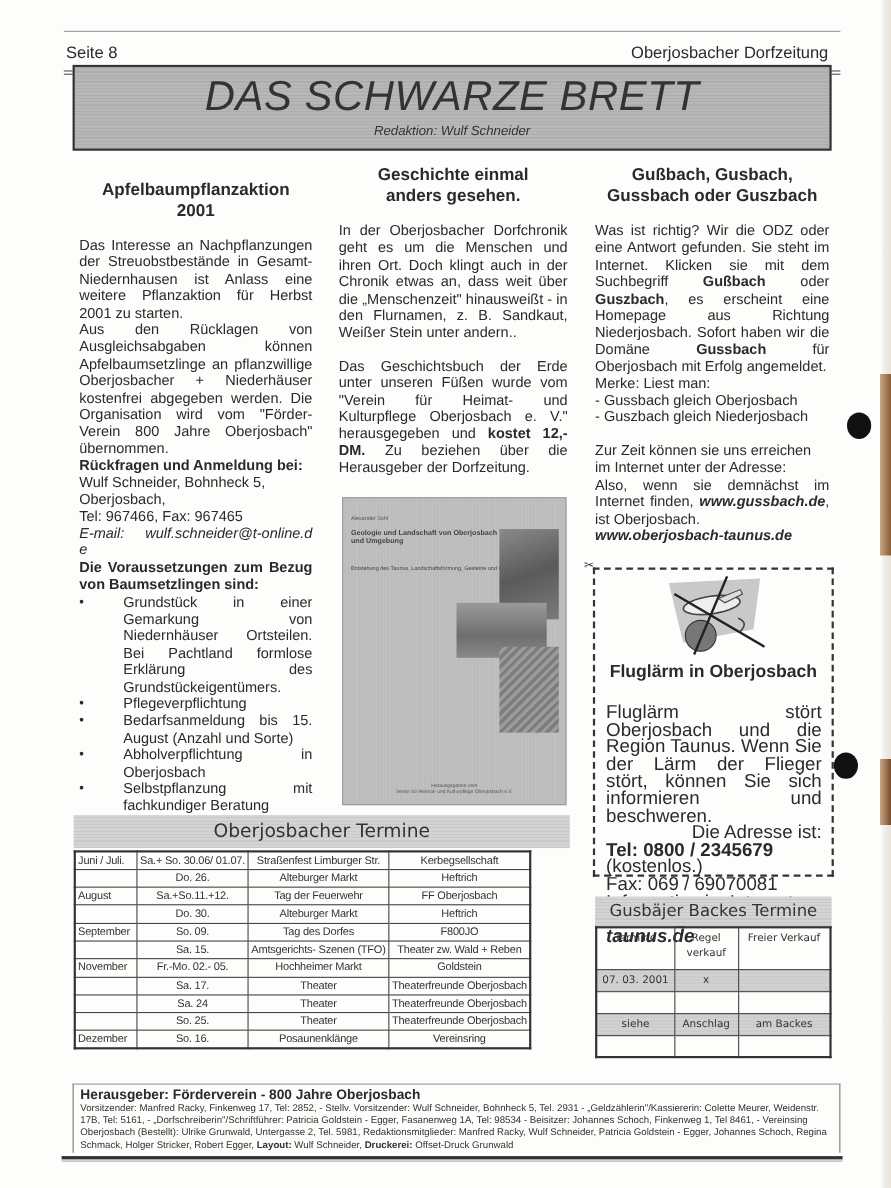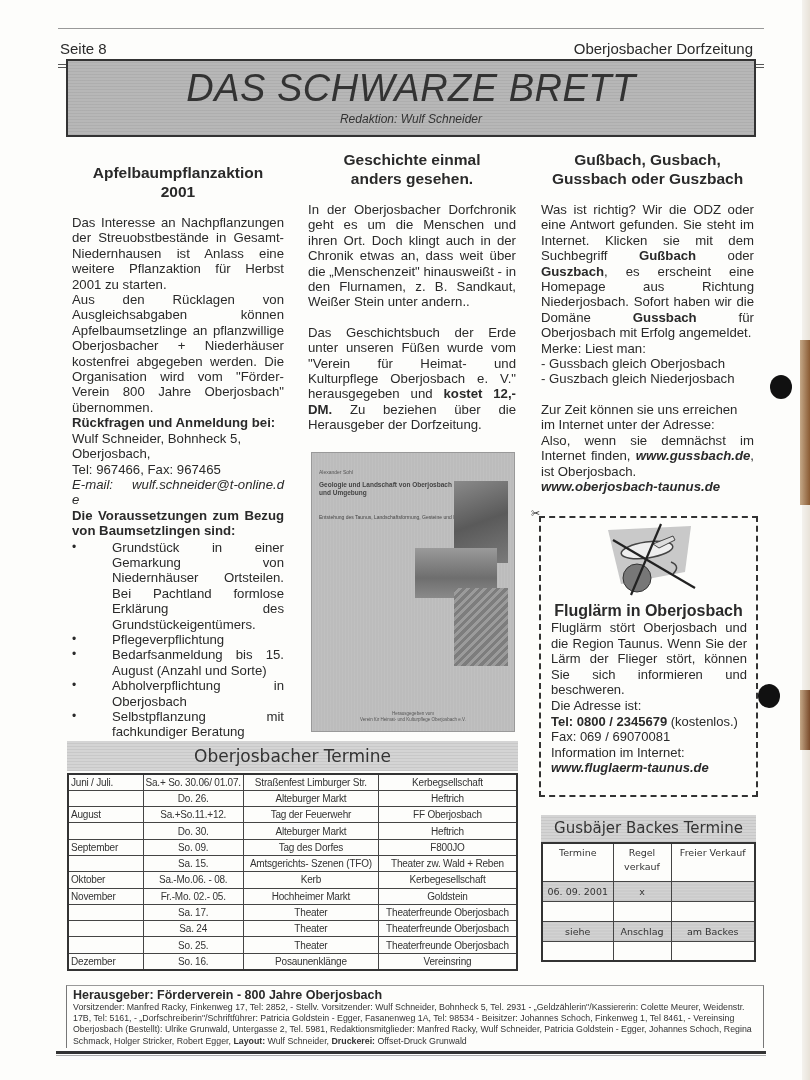--- a/index.html
+++ b/index.html
@@ -57,38 +57,38 @@
   .book .photo3 { position: absolute; left: 142px; top: 135px; width: 54px; height: 78px; background: repeating-linear-gradient(135deg, #7d7d7d 0 3px, #9b9b9b 3px 6px); }
   .book .pub { position: absolute; left: 0; right: 0; top: 258px; text-align: center; font-size: 4.5px; line-height: 6px; color: #555; }
 
   
   .termine-head {
     position: absolute; left: 67px; top: 741px; width: 451px; height: 30px;
     background: repeating-linear-gradient(0deg, #c8c8c8 0 1px, #d4d4d4 1px 3px);
     text-align: center; font-family: "DejaVu Sans", sans-serif; font-size: 17px; line-height: 30px; color: #333;
   }
   table.termine {
-    position: absolute; left: 67px; top: 773px; width: 451px; border-collapse: collapse;
+    position: absolute; left: 67px; top: 773px; width: 416px; border-collapse: collapse;
     font-size: 10px; color: #333; letter-spacing: -0.2px;
   }
   table.termine td { border: 1px solid #444; height: 16.3px; padding: 0 2px; text-align: center; white-space: nowrap; }
   table.termine td:first-child { text-align: left; width: 75px; }
   table.termine td:nth-child(2) { width: 100px; }
   table.termine td:nth-child(3) { width: 135px; }
   table.termine { border: 2px solid #333; }
 
   
   .clip {
     position: absolute; left: 539px; top: 516px; width: 219px; height: 281px;
     border: 2px dashed #333;
   }
   .scissors { position: absolute; left: 531px; top: 507px; font-size: 11px; color: #333; }
   .plane-art { position: absolute; left: 603px; top: 522px; width: 95px; height: 75px; }
   .clip-title { position: absolute; left: 541px; top: 602px; width: 215px; text-align: center; font-weight: bold; font-size: 16px; }
-  .clip-body { position: absolute; left: 551px; top: 620px; width: 196px; font-size: 13px; line-height: 15.6px; text-align: justify; }
+  .clip-body { position: absolute; left: 551px; top: 640px; width: 196px; font-size: 17px; line-height: 15.6px; text-align: justify; }
 
   
   .backes-head {
     position: absolute; left: 541px; top: 815px; width: 215px; height: 27px;
     background: repeating-linear-gradient(0deg, #c8c8c8 0 1px, #d4d4d4 1px 3px);
     text-align: center; font-family: "DejaVu Sans", sans-serif; font-size: 15px; line-height: 27px; color: #333;
   }
   table.backes {
     position: absolute; left: 541px; top: 842px; width: 215px; border-collapse: collapse; border: 2px solid #333;
     font-family: "DejaVu Sans", sans-serif; font-size: 9.5px; color: #333;
@@ -198,21 +198,21 @@
   <ellipse cx="44" cy="28" rx="26" ry="8" fill="#eee" stroke="#444" stroke-width="1.5" transform="rotate(-8 44 28)"></ellipse>
   <path d="M50 22 L70 14 L72 18 L56 26 Z" fill="#ddd" stroke="#444" stroke-width="1"></path>
   <circle cx="34" cy="56" r="14" fill="#777" stroke="#333" stroke-width="1"></circle>
   <path d="M68 40 Q78 44 70 52" fill="none" stroke="#444" stroke-width="1.5"></path>
   <line x1="58" y1="2" x2="28" y2="73" stroke="#222" stroke-width="2.2"></line>
   <line x1="10" y1="18" x2="92" y2="66" stroke="#222" stroke-width="2.2"></line>
 </svg>
 <div class="clip-title">Fluglärm in Oberjosbach</div>
 <div class="clip-body">
   <p>Fluglärm stört Oberjosbach und die Region Taunus. Wenn Sie der Lärm der Flieger stört, können Sie sich  informieren und beschweren.</p>
-  <p style="text-align:left">Die Adresse ist:</p>
+  <p style="text-align:right">Die Adresse ist:</p>
   <p style="text-align:left"><b>Tel: 0800 / 2345679</b><span> (kostenlos.)</span></p>
   <p style="text-align:left">Fax: 069 / 69070081</p>
   <p style="text-align:left">Information im Internet:</p>
   <p style="text-align:left"><b><i>www.fluglaerm-taunus.de</i></b></p>
 </div>
 
 <div class="termine-head">Oberjosbacher Termine</div>
 <table class="termine">
   <tbody id="termine-body">
       <tr>
@@ -243,26 +243,20 @@
         <td>September</td>
         <td>So. 09.</td>
         <td>Tag des Dorfes</td>
         <td>F800JO</td>
       </tr>
       <tr>
         <td></td>
         <td>Sa. 15.</td>
         <td>Amtsgerichts- Szenen (TFO)</td>
         <td>Theater zw. Wald + Reben</td>
-      </tr>
-      <tr>
-        <td>Oktober</td>
-        <td>Sa.-Mo.06. - 08.</td>
-        <td>Kerb</td>
-        <td>Kerbegesellschaft</td>
       </tr>
       <tr>
         <td>November</td>
         <td>Fr.-Mo. 02.- 05.</td>
         <td>Hochheimer Markt</td>
         <td>Goldstein</td>
       </tr>
       <tr>
         <td></td>
         <td>Sa. 17.</td>
@@ -292,21 +286,21 @@
 
 <div class="backes-head">Gusbäjer Backes Termine</div>
 <table class="backes">
   <tbody>
       <tr class="hdr">
     <td>Termine</td>
     <td>Regel<br>verkauf</td>
     <td>Freier Verkauf</td>
   </tr>
   <tr class="r shade">
-    <td>06. 09. 2001</td>
+    <td>07. 03. 2001</td>
     <td>x</td>
     <td></td>
   </tr>
   <tr class="r">
     <td></td>
     <td></td>
     <td></td>
   </tr>
   <tr class="r shade">
     <td>siehe</td>

